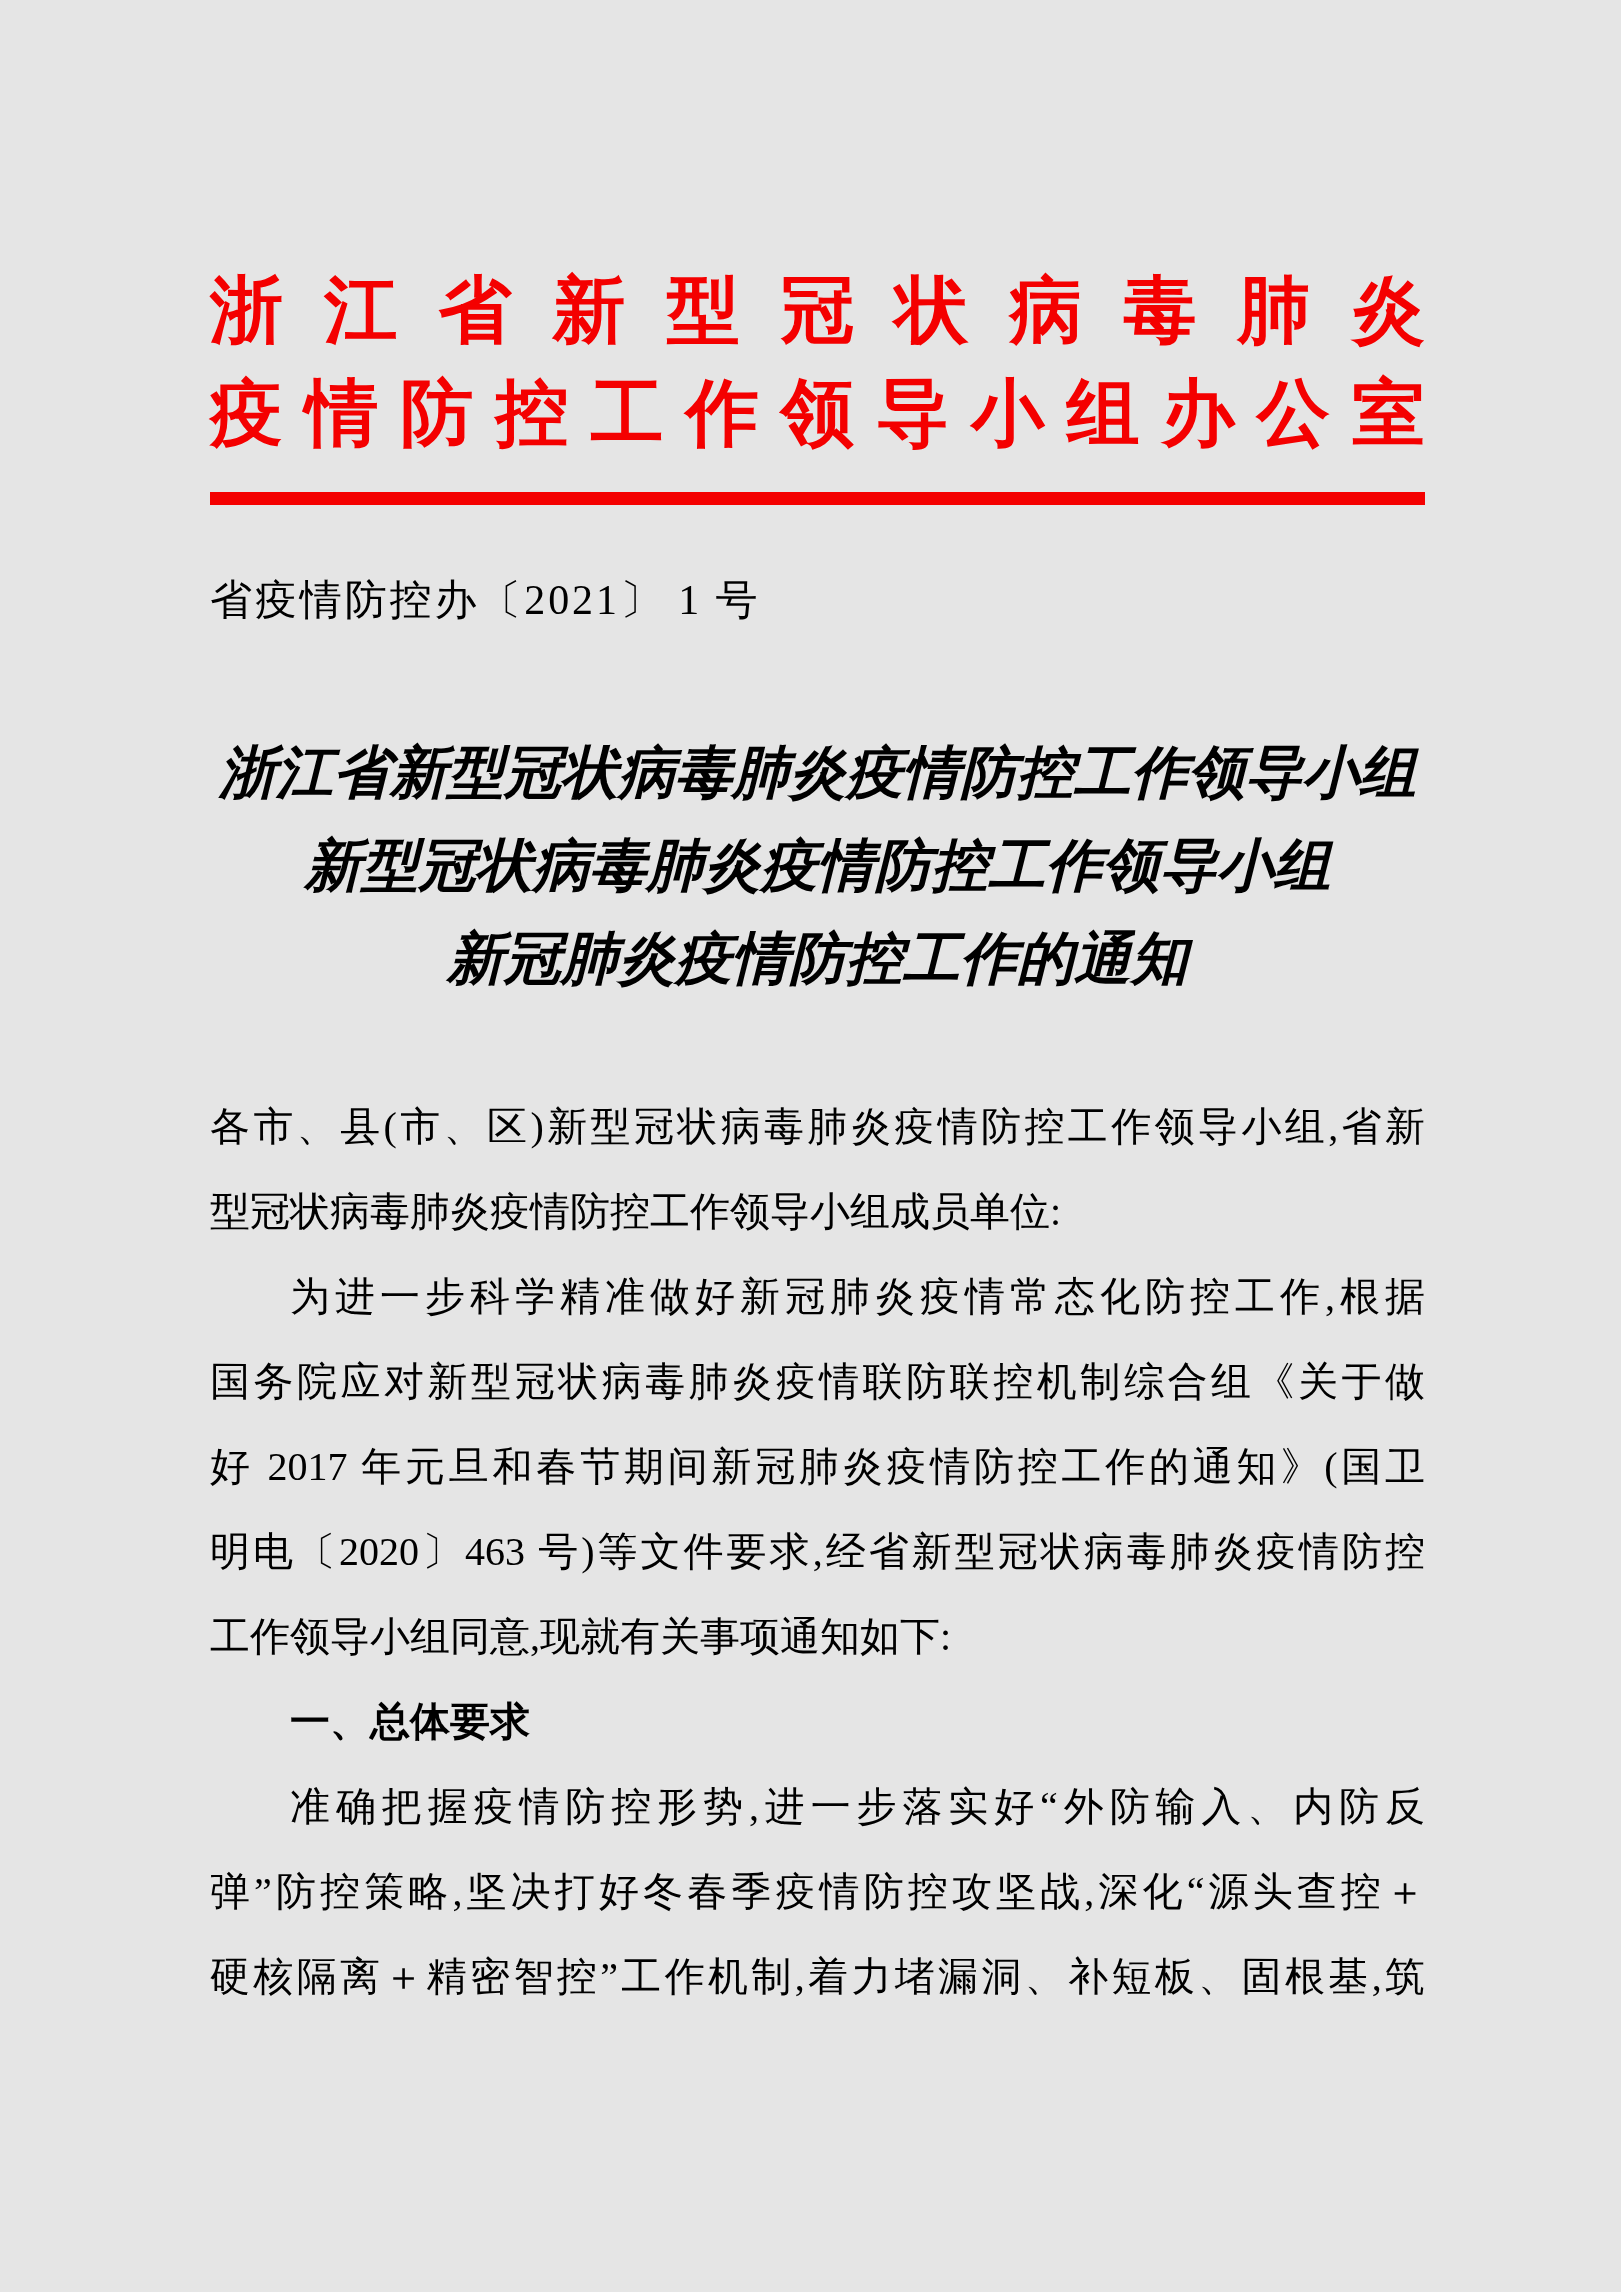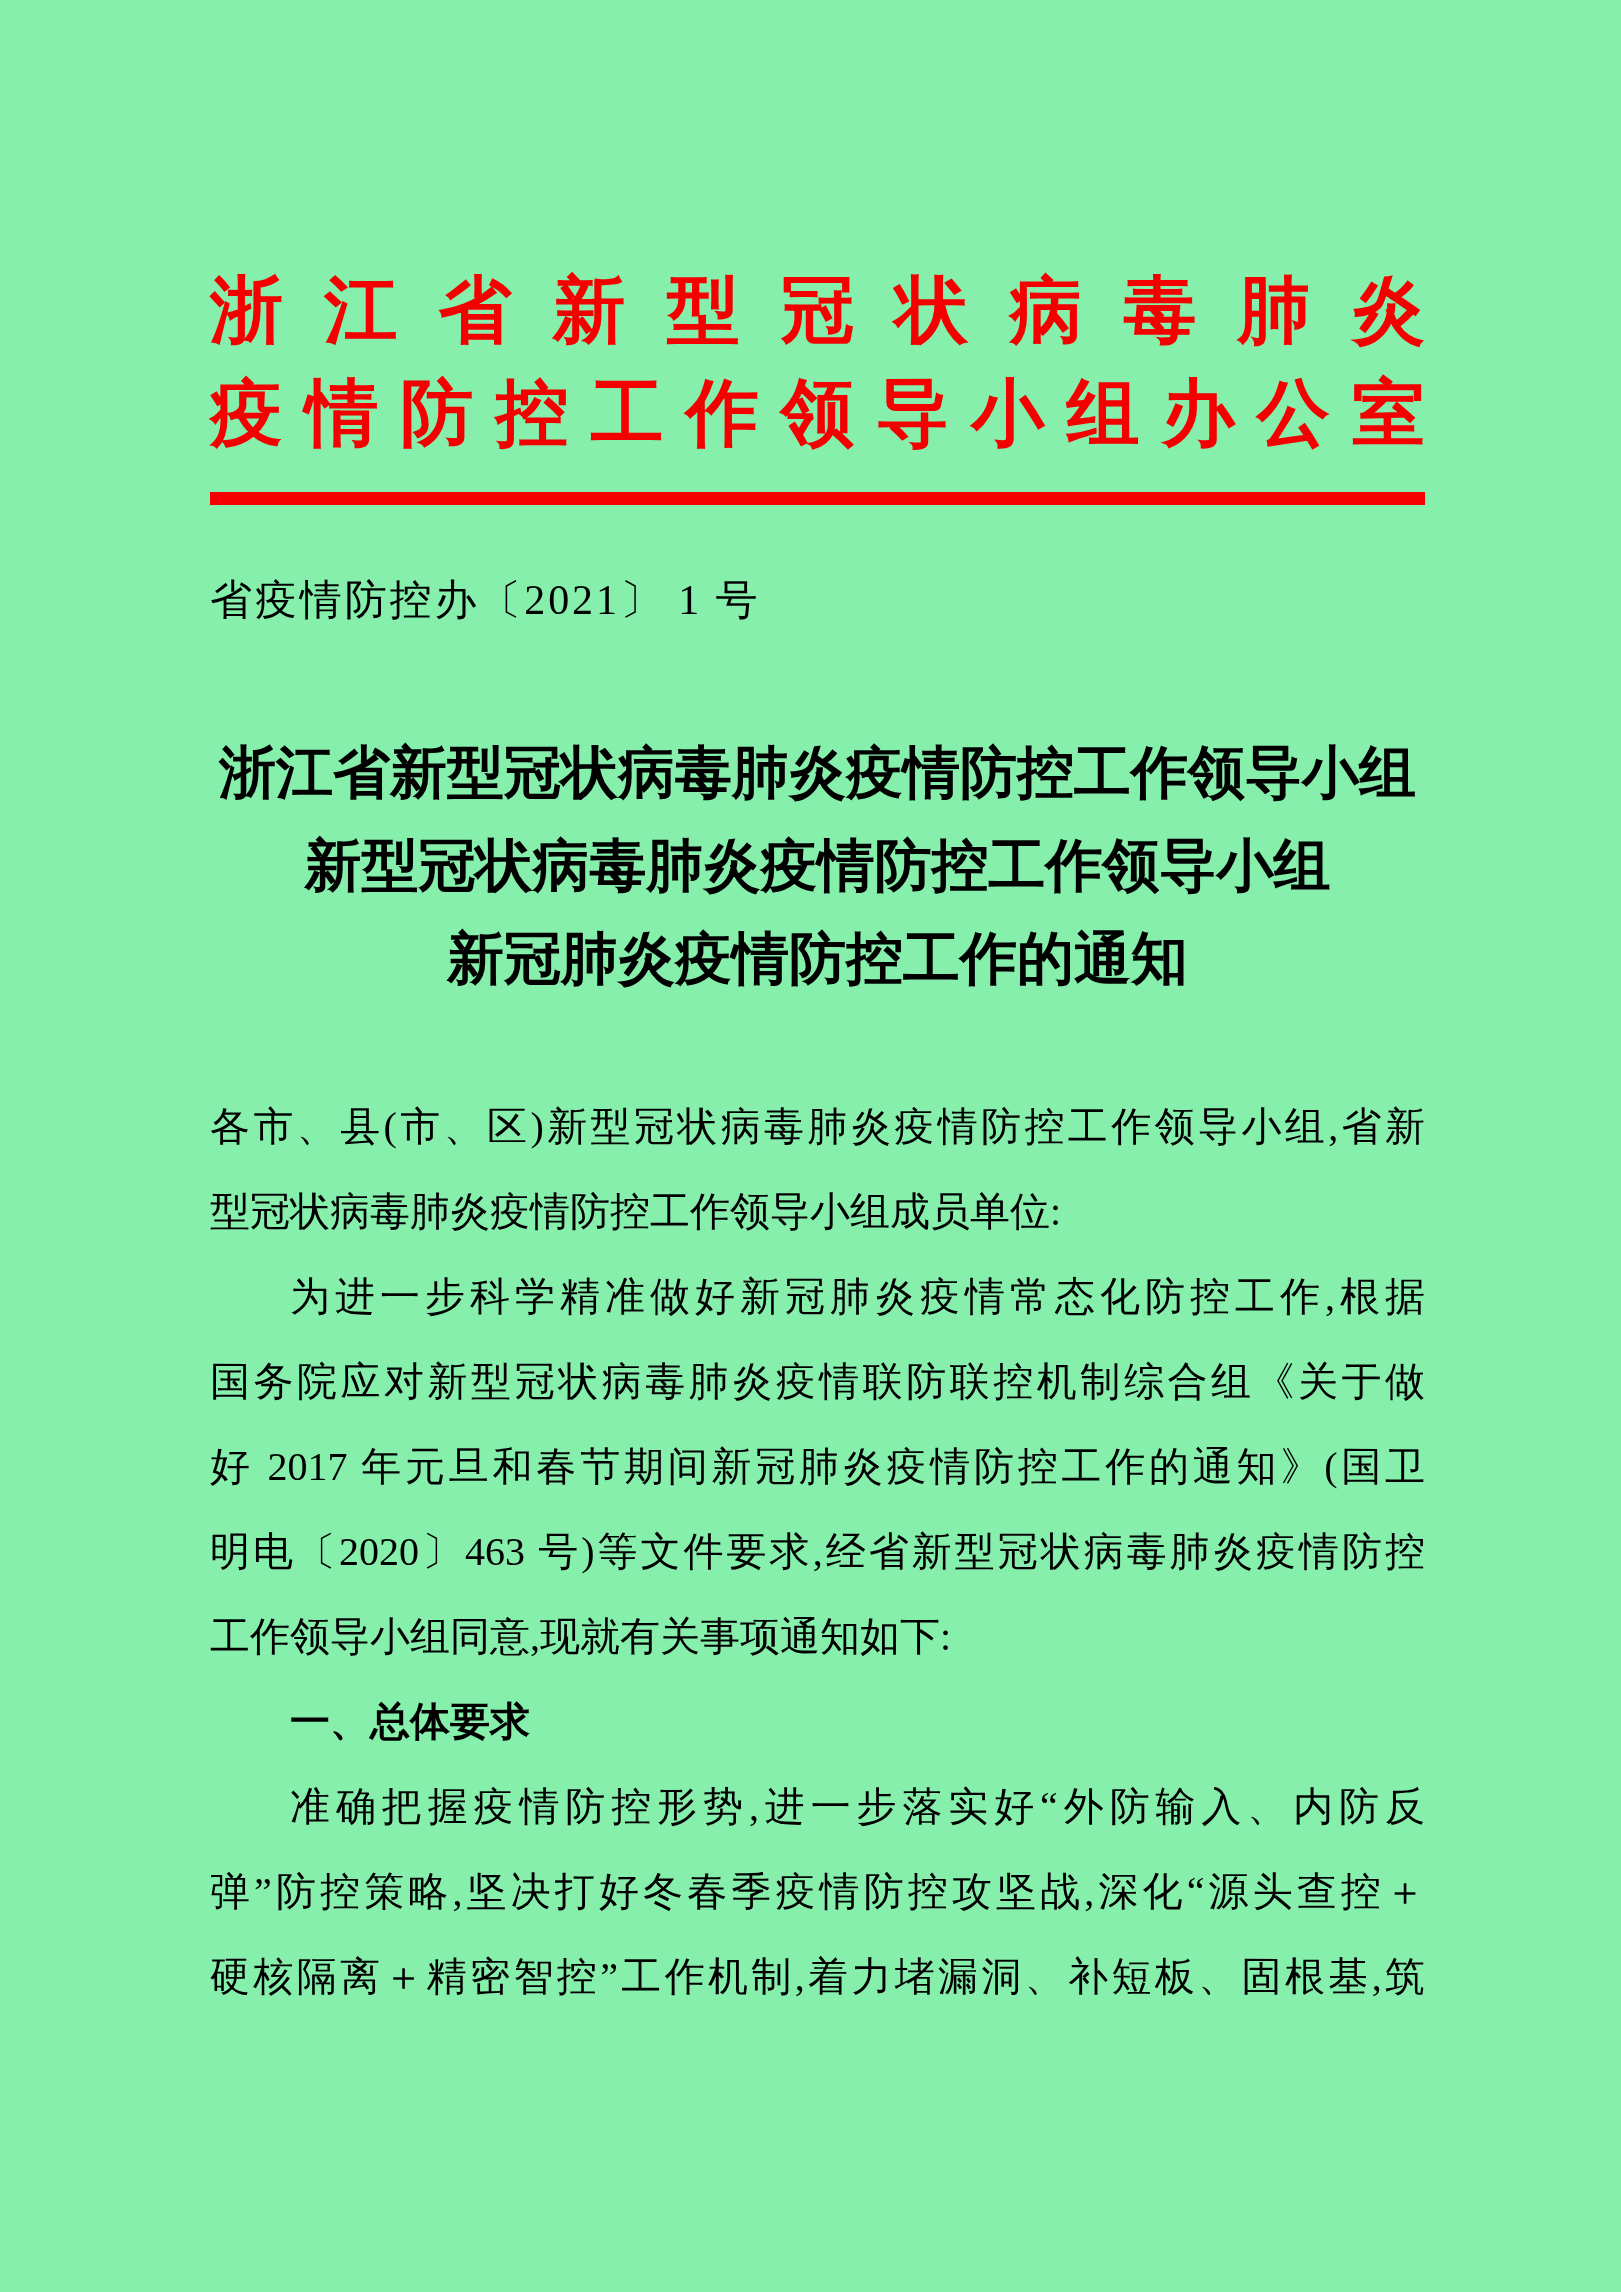--- a/index.html
+++ b/index.html
@@ -4,21 +4,21 @@
 <style>
   html, body {
     margin: 0;
     padding: 0;
     background: #ffffff;
   }
   .page {
     position: relative;
     width: 1621px;
     height: 2293px;
-    background: #86efac;
+    background: #e5e5e5;
     color: #000000;
     font-family: "Liberation Serif", serif;
     overflow: hidden;
   }
   
   .letterhead {
     position: absolute;
     top: 259px;
     left: 210px;
     width: 1215px;
@@ -53,20 +53,21 @@
     position: absolute;
     top: 726px;
     left: 210px;
     width: 1215px;
     text-align: center;
     font-weight: bold;
     font-size: 57px;
   }
   .doc-title .t-line {
     line-height: 93px;
+    font-style: italic;
   }
   .body-text {
     position: absolute;
     top: 1084px;
     left: 210px;
     width: 1215px;
     font-size: 40px;
   }
   .line {
     line-height: 85px;

